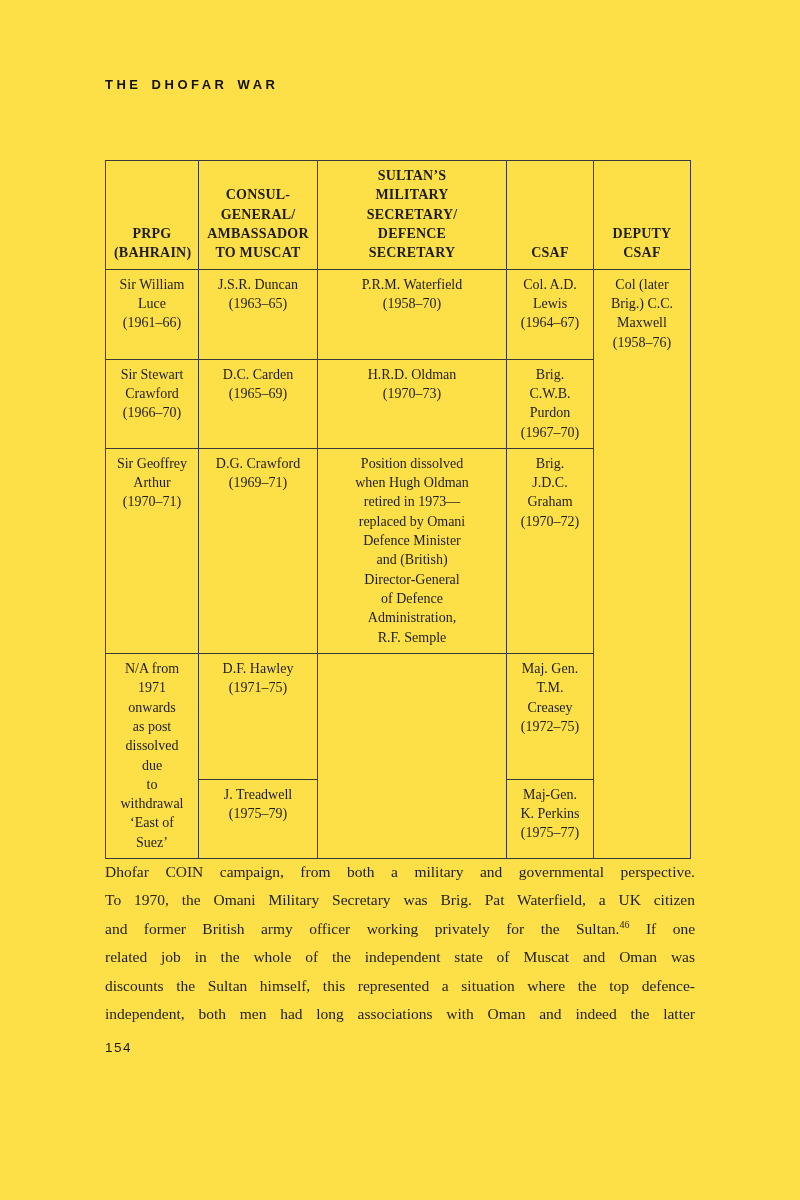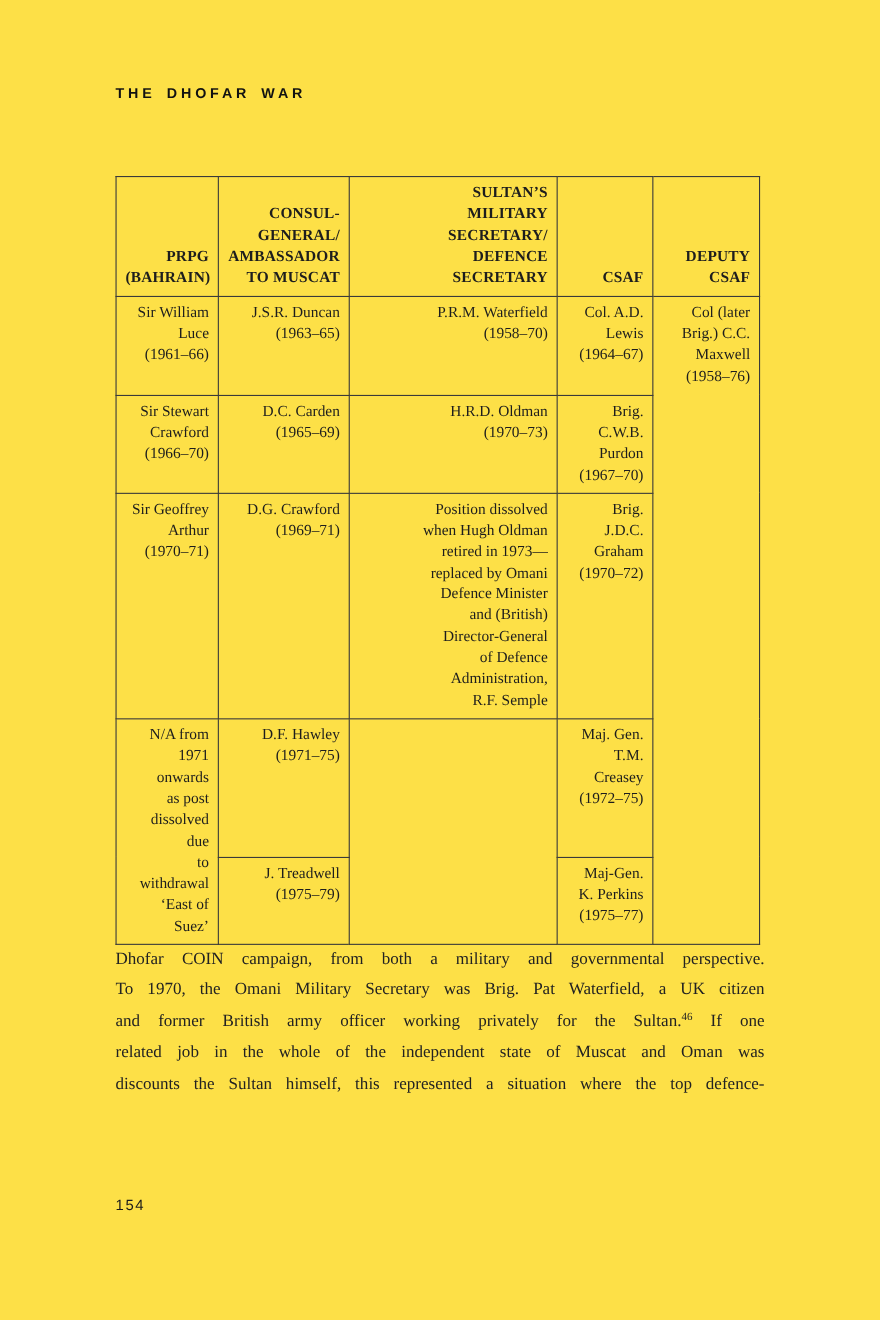--- a/index.html
+++ b/index.html
@@ -34,21 +34,21 @@
     width: 585px;
     font-size: 14px; line-height: 1.38;
     color: #1d1d1d;
   }
   table.influence th, table.influence td {
     border: 1px solid #3a3a3a;
     padding: 5px 8px 6px 8px;
     white-space: pre-line;
     overflow: hidden;
     font-weight: normal;
-    text-align: right;
+    text-align: center;
   }
   table.influence th {
     vertical-align: bottom;
     font-weight: bold;
     letter-spacing: 0.2px;
   }
   table.influence td { vertical-align: top; }
   tr.h-head { height: 100px; }
   tr.h-r1 { height: 90px; }
   tr.h-r2 { height: 86px; }
@@ -70,21 +70,21 @@
     overflow: hidden;
   }
   .para-line sup {
     font-size: 10px;
     line-height: 0;
     vertical-align: baseline;
     position: relative; top: -6px;
   }
 
   .page-number {
-    position: absolute; left: 105px; top: 1088px;
+    position: absolute; left: 105px; top: 1040px;
     font-family: "Liberation Sans", sans-serif;
     font-size: 13.5px; letter-spacing: 1.5px;
     color: #1a1a1a;
   }
 </style>
 </head>
 <body>
 
 <div class="page">
 
@@ -190,17 +190,18 @@
       </tr>
     </tbody>
   </table>
 
   <div class="body-paragraph">
     <div class="para-line">Dhofar COIN campaign, from both a military and governmental perspective.</div>
     <div class="para-line">To 1970, the Omani Military Secretary was Brig. Pat Waterfield, a UK citizen</div>
     <div class="para-line"><span>and former British army officer working privately for the Sultan.</span><sup>46</sup><span> If one</span></div>
     <div class="para-line">related job in the whole of the independent state of Muscat and Oman was</div>
     <div class="para-line">discounts the Sultan himself, this represented a situation where the top defence-</div>
+    <div class="para-line">independent, both men had long associations with Oman and indeed the latter</div>
   </div>
 
   <div class="page-number">154</div>
 
 </div>
 
 </body></html>

